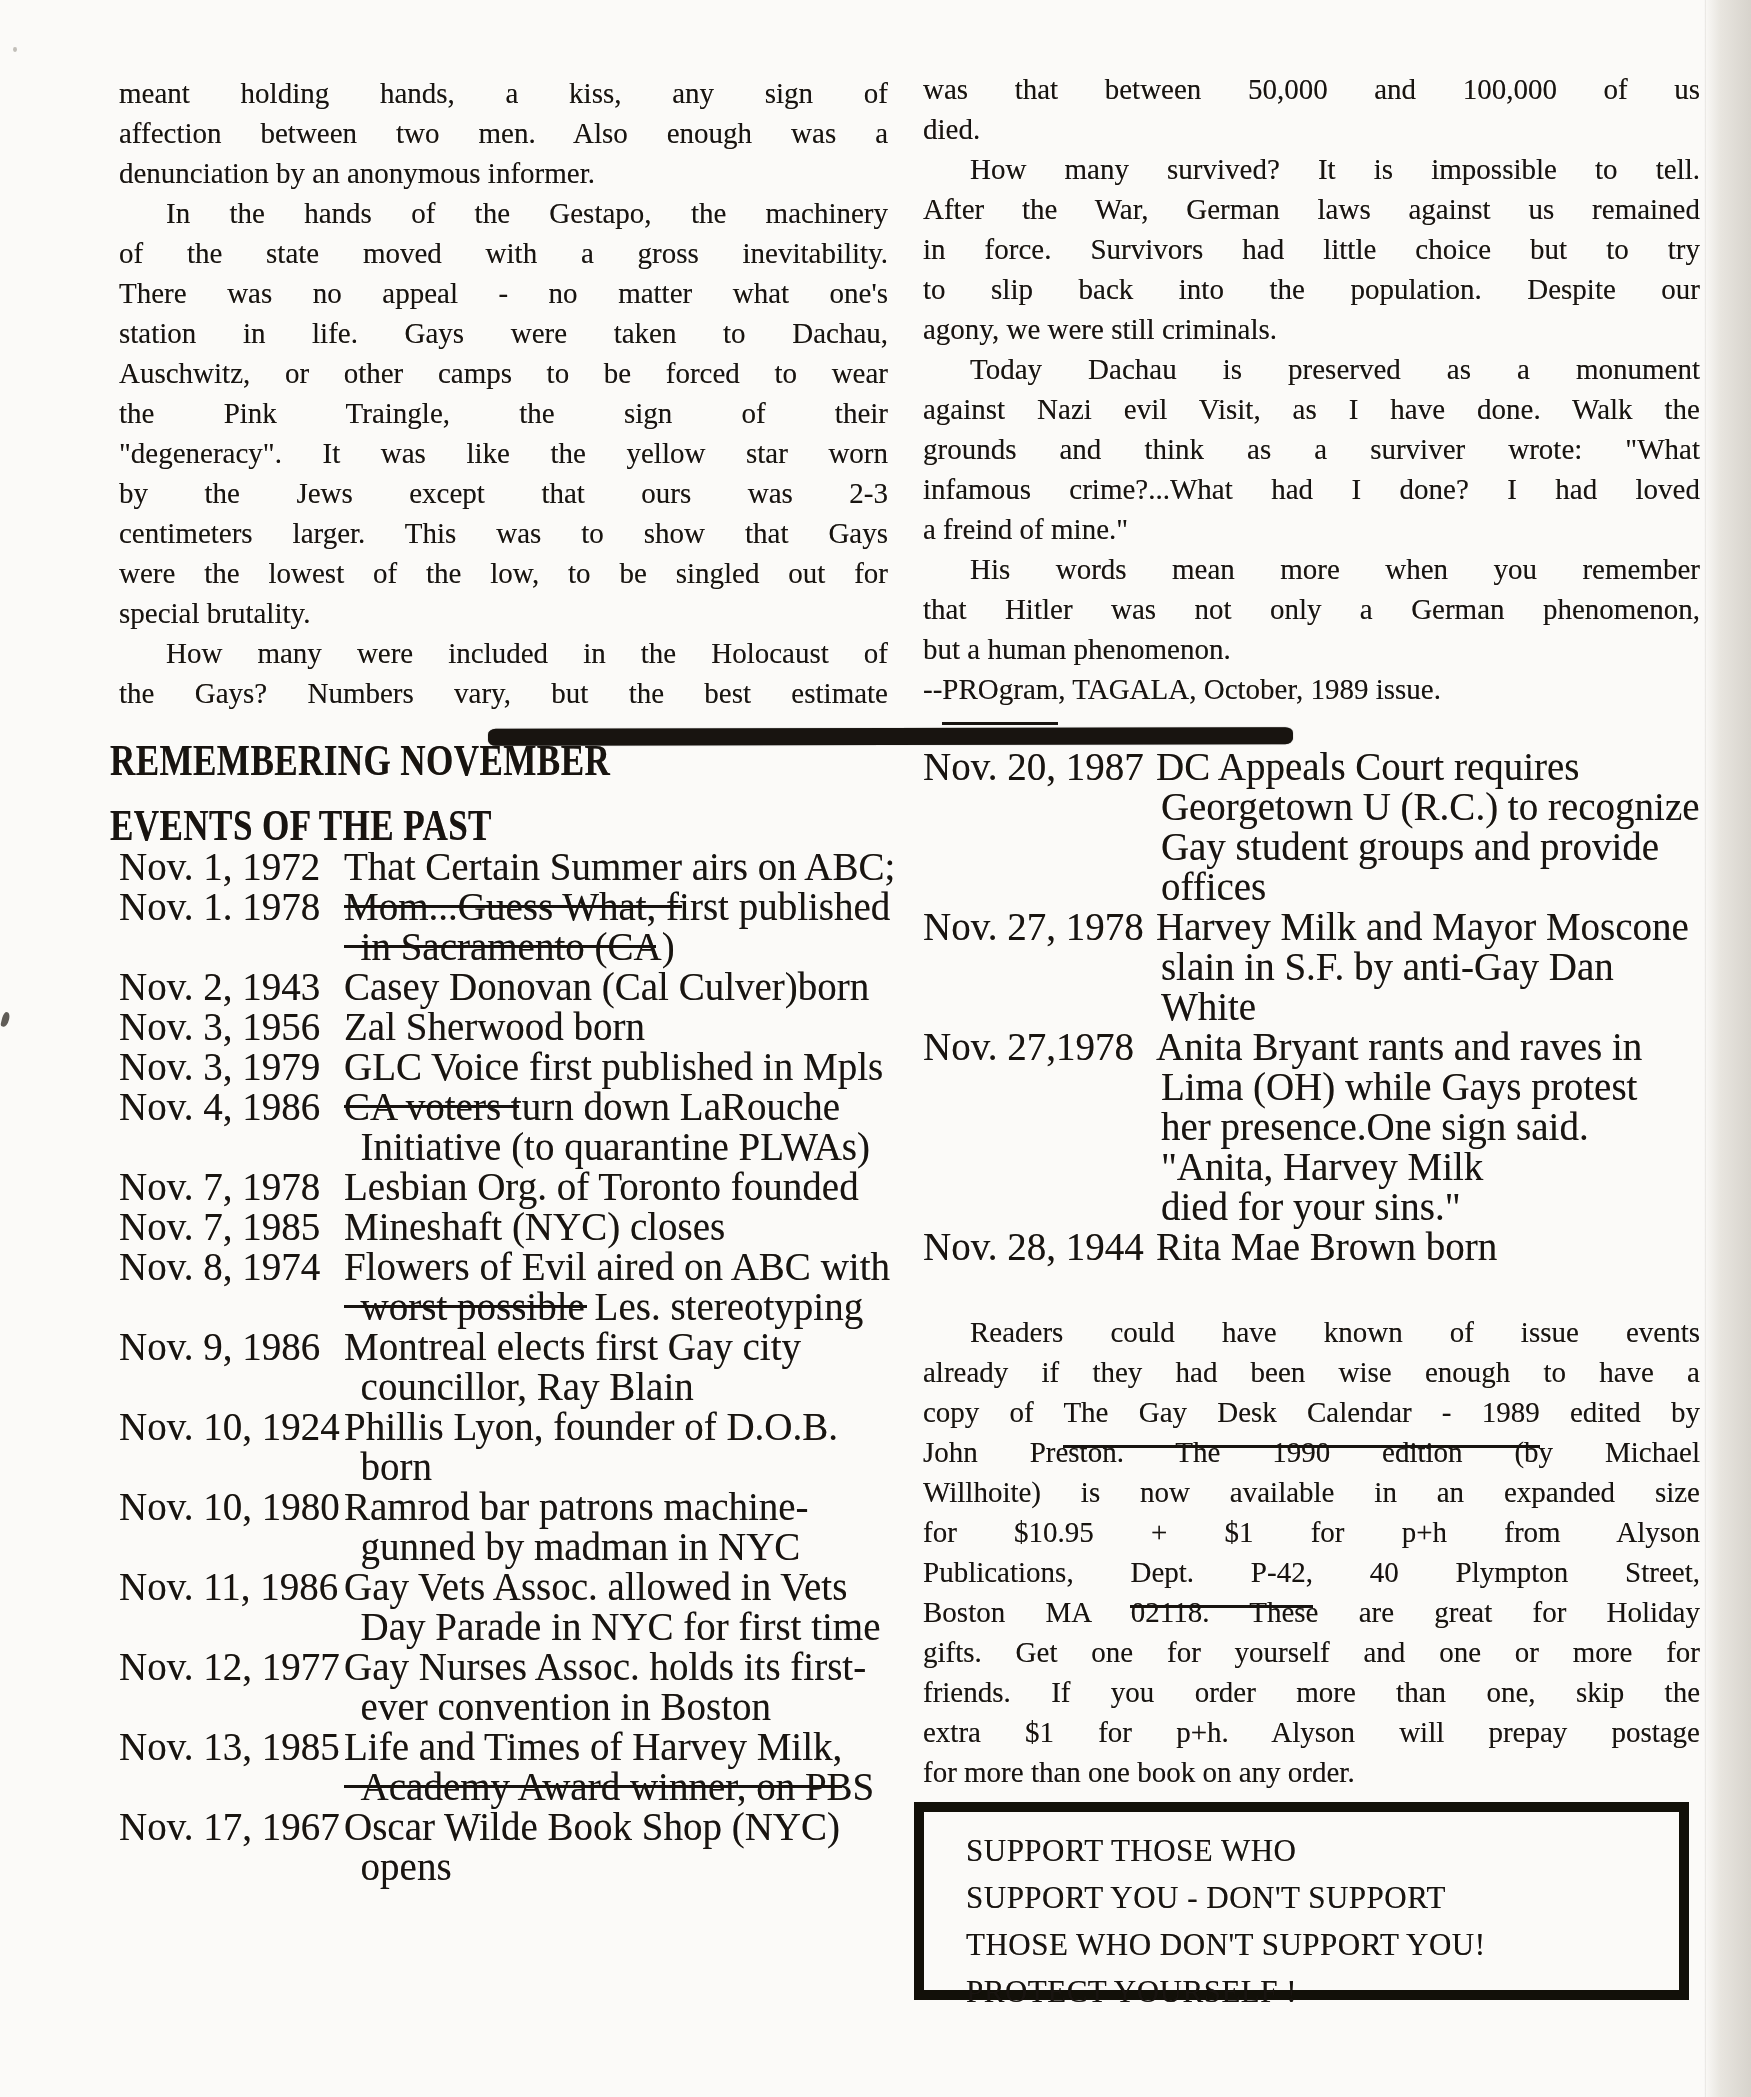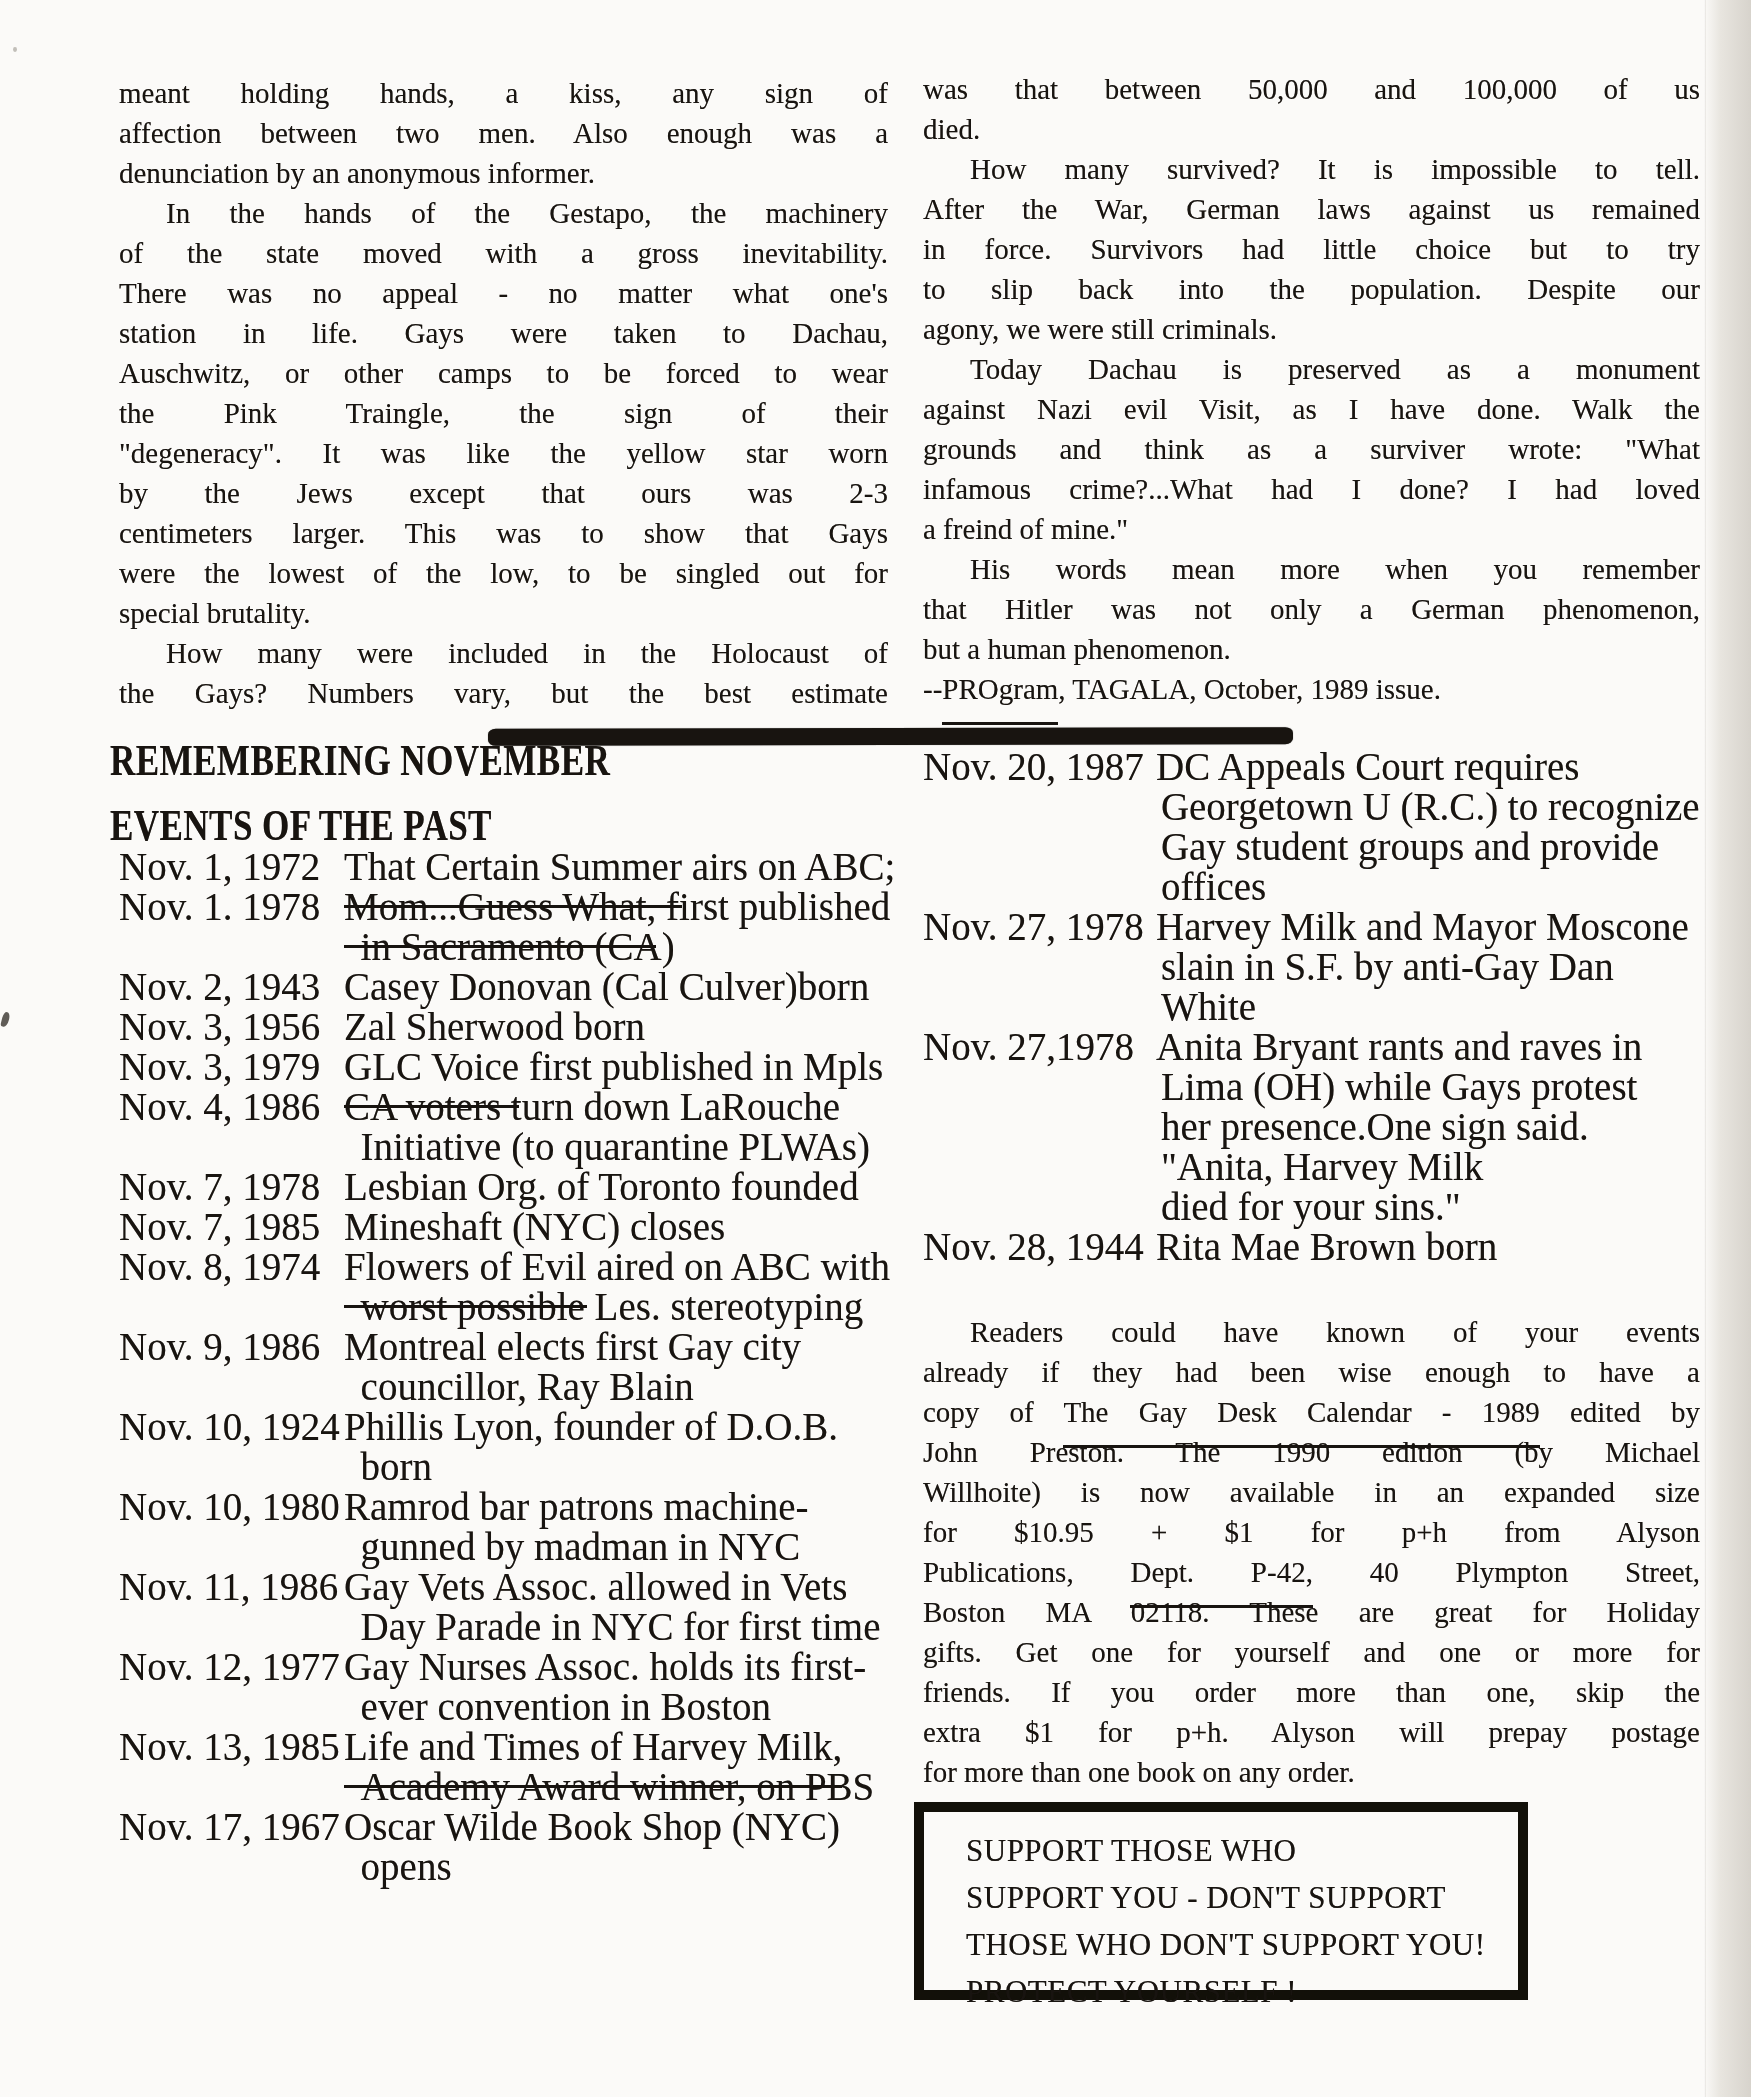--- a/index.html
+++ b/index.html
@@ -45,21 +45,21 @@
   .events{font-size:39px;line-height:40px;}
   .event{display:flex;align-items:flex-start;}
   .event .date{flex:0 0 225px;white-space:nowrap;text-shadow:0 0 0.5px rgba(25,18,10,.45);}
   .events-right .event .date{flex-basis:233px;}
   .event .desc{flex:1 1 auto;}
   .event .dl{white-space:nowrap;text-shadow:0 0 0.5px rgba(25,18,10,.45);}
   .events-left .dl.cont{padding-left:16.6px;}
   .events-right .dl.cont{padding-left:4.9px;}
   
   .support-box{
-    position:absolute;left:914px;top:1802px;width:614px;height:198px;
+    position:absolute;left:914px;top:1802px;width:775px;height:198px;
     border:10.7px solid #121009;background:transparent;
     padding:14.6px 14.6px 0 42px;
     font-size:31px;line-height:47px;letter-spacing:0.5px;
   }
   .support-box .ln{white-space:nowrap;text-shadow:0 0 0.5px rgba(20,14,8,.55);}
   
   .page-edge{
     position:absolute;top:0;right:0;width:47px;height:100%;
     background:linear-gradient(to right,rgba(233,230,224,0) 0%,#e8e5df 35%,#d7d3cc 100%);
   }
@@ -264,21 +264,21 @@
     </div>
     <div class="event">
       <span class="date">Nov. 28, 1944</span>
       <div class="desc">
         <div class="dl">Rita Mae Brown born</div>
       </div>
     </div>
   </div>
 
 <div class="col prose" style="left:915px;top:1312px;width:777px;">
-    <div class="ln ind">Readers could have known of your events</div>
+    <div class="ln ind">Readers could have known of issue events</div>
     <div class="ln">already if they had been wise enough to have a</div>
     <div class="ln">copy of <span class="u">The Gay Desk Calendar - 1989</span> edited by</div>
     <div class="ln">John Preston. The 1990 edition (by Michael</div>
     <div class="ln">Willhoite) is now available in an expanded size</div>
     <div class="ln">for $10.95 + $1 for p+h from Alyson</div>
     <div class="ln">Publications, <span class="u">Dept. P-42,</span> 40 Plympton Street,</div>
     <div class="ln">Boston MA 02118. These are great for Holiday</div>
     <div class="ln">gifts. Get one for yourself and one or more for</div>
     <div class="ln">friends. If you order more than one, skip the</div>
     <div class="ln">extra $1 for p+h. Alyson will prepay postage</div>

